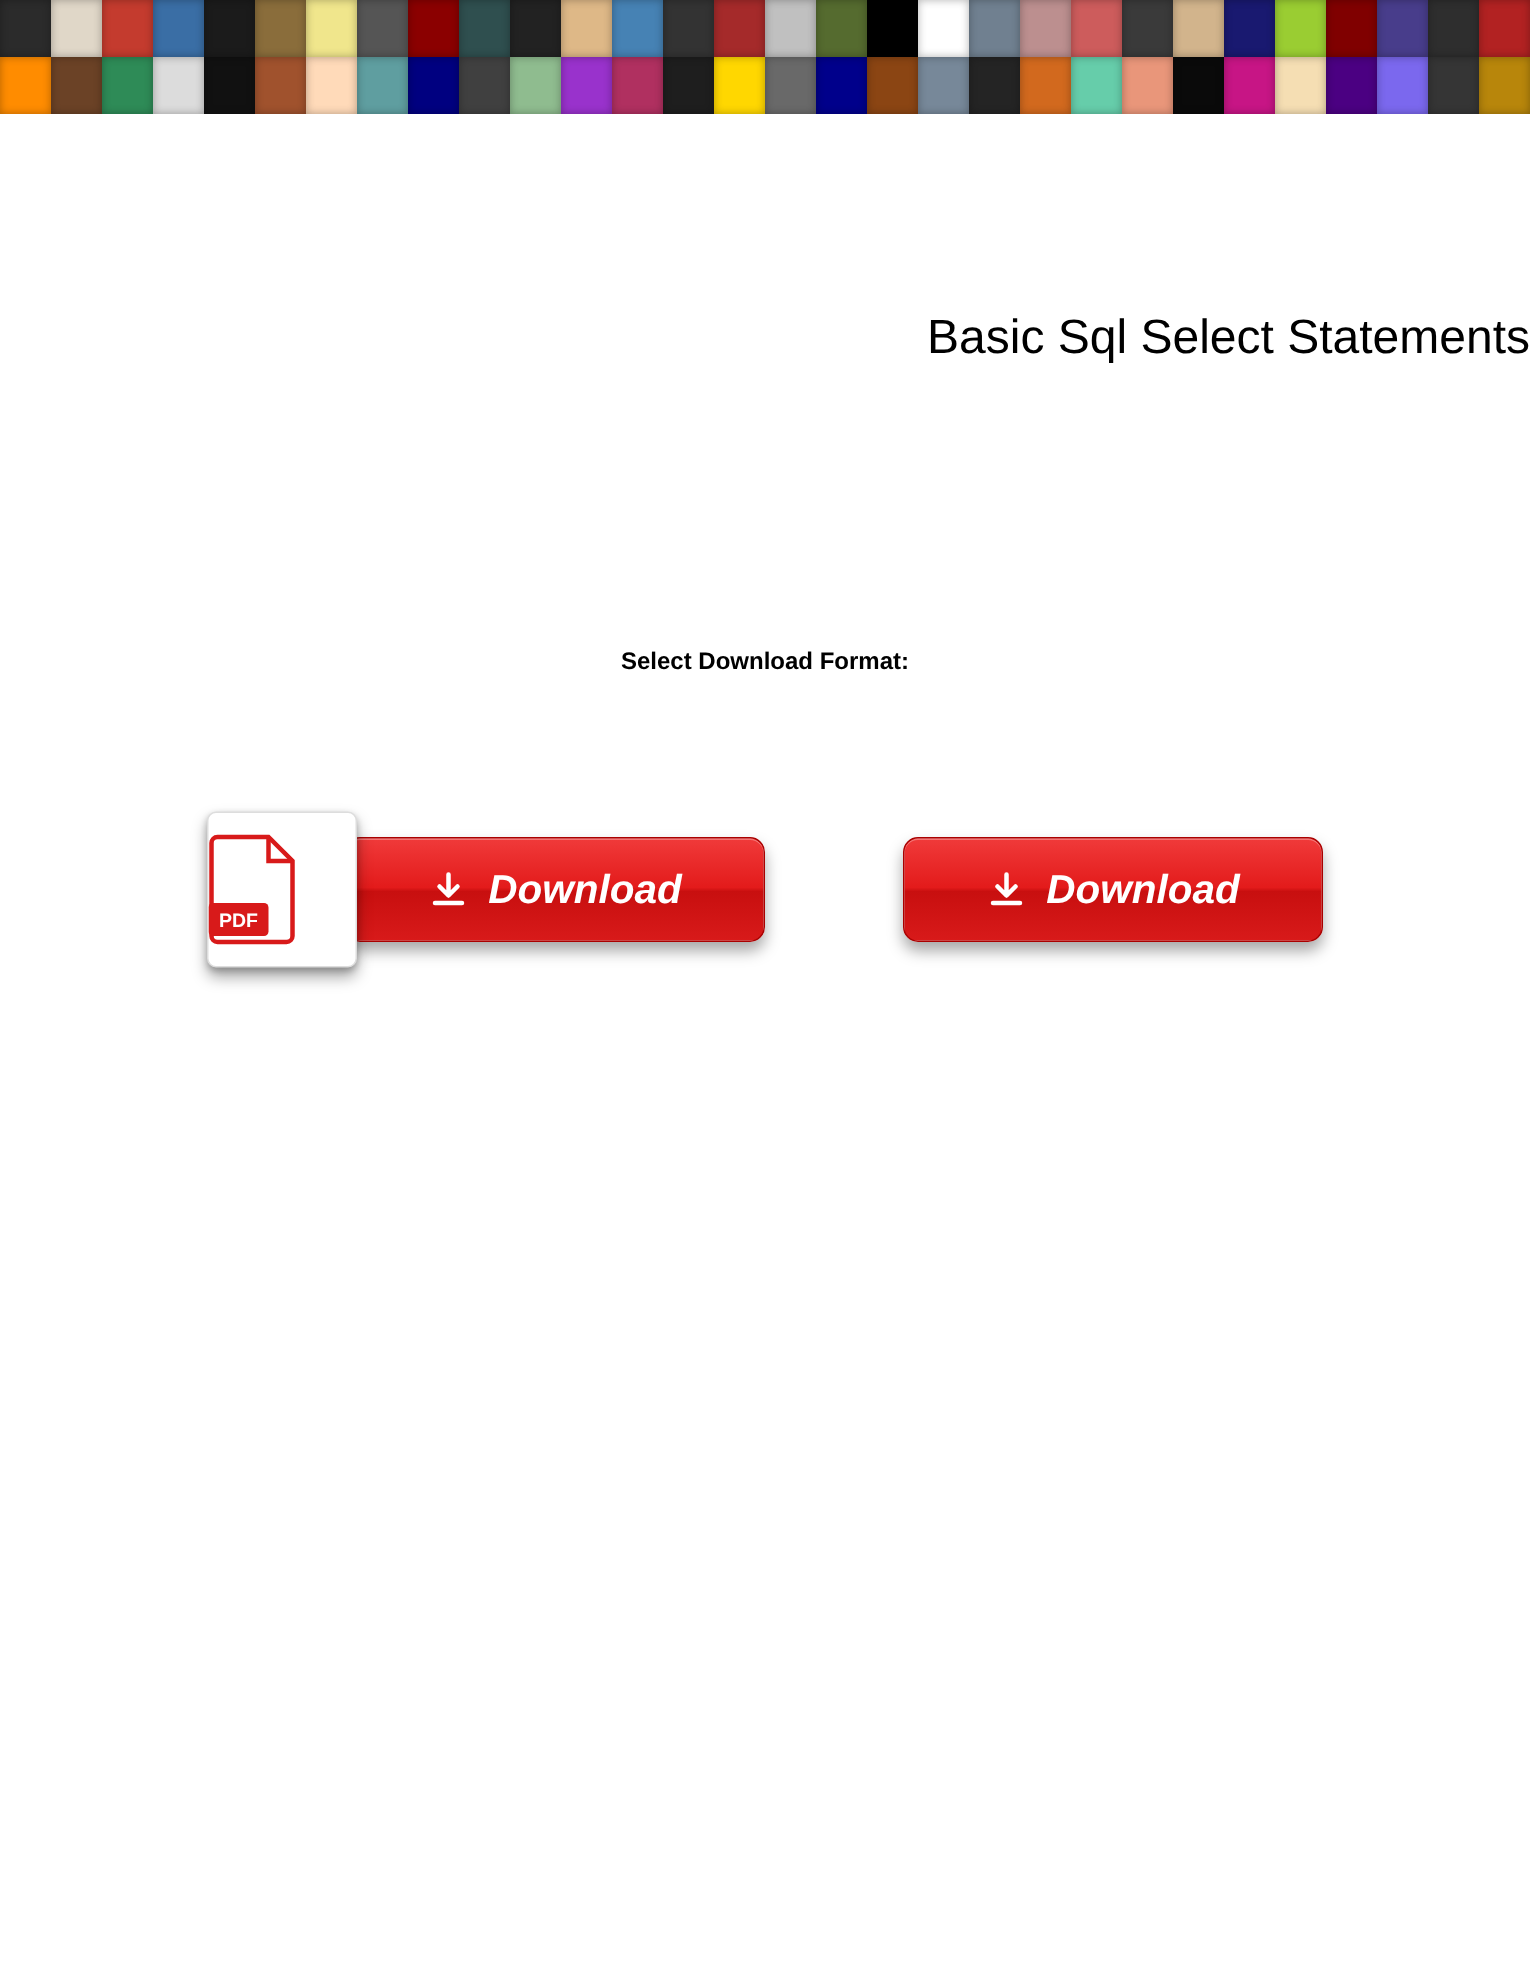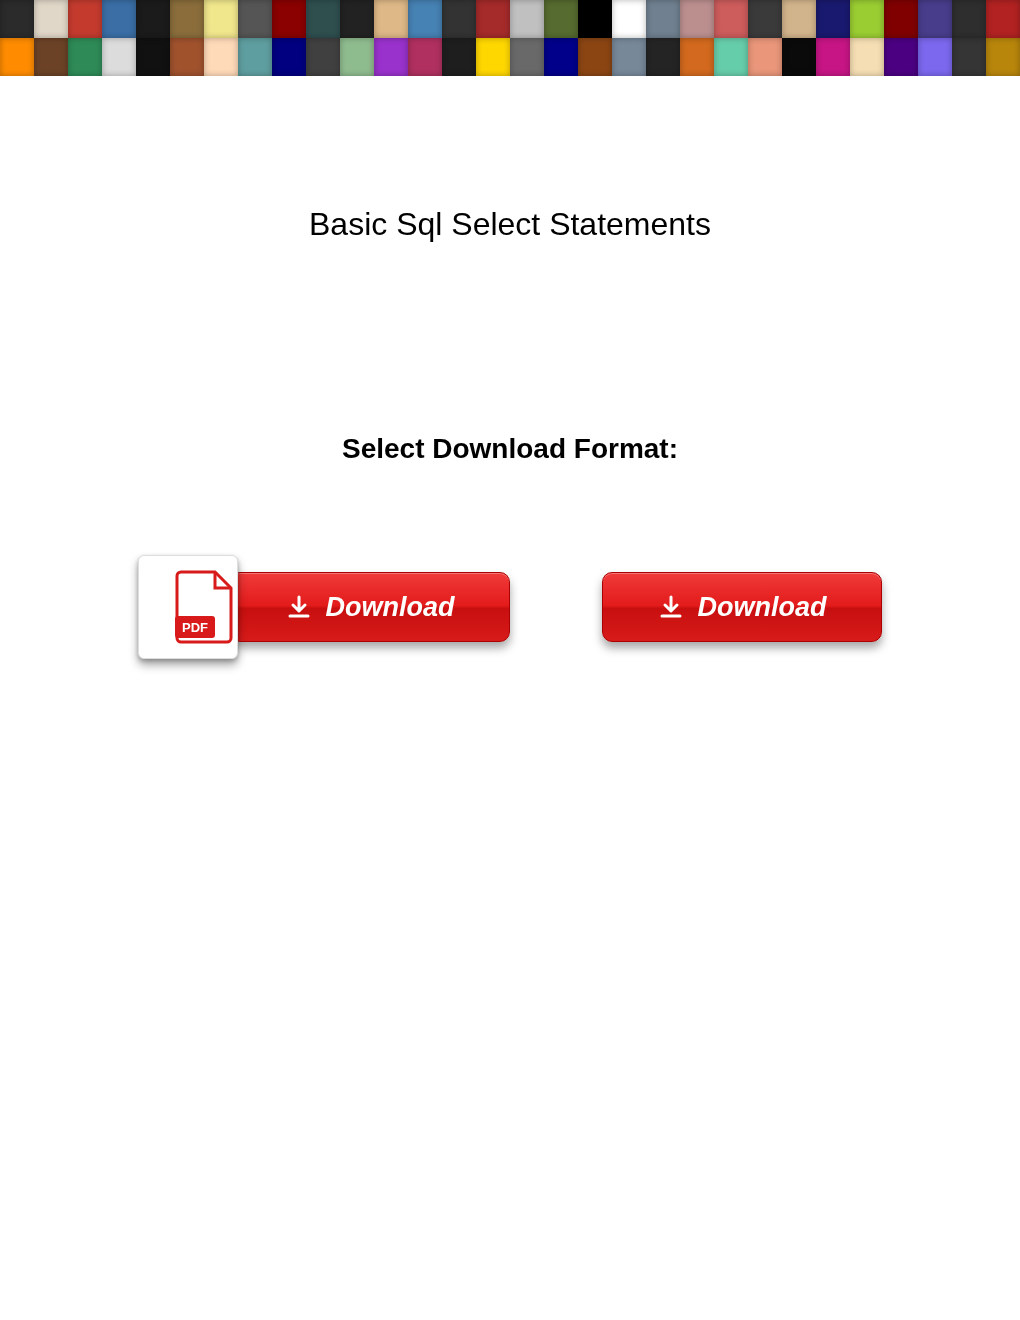--- a/index.html
+++ b/index.html
@@ -17,33 +17,33 @@
     flex-wrap: wrap;
     line-height: 0;
   }
   .banner .tile {
     width: 34px;
     height: 38px;
     display: inline-block;
   }
   .title-wrap {
     margin-top: 130px;
-    text-align: center;
+    text-align: right;
   }
   .page-title {
     font-size: 32px;
     font-weight: 400;
     color: #000;
   }
   .subtitle-wrap {
     margin-top: 190px;
     text-align: center;
   }
   .subtitle {
-    font-size: 28px;
+    font-size: 16px;
     font-weight: 700;
     color: #000;
   }
   .buttons-row {
     margin-top: 90px;
     display: flex;
     justify-content: center;
     gap: 100px;
     padding: 0 50px;
   }
@@ -54,21 +54,21 @@
   }
   .icon-card {
     width: 100px;
     height: 104px;
     background: #ffffff;
     border: 1px solid #ddd;
     border-radius: 6px;
     box-shadow: 0 6px 10px rgba(0,0,0,0.35), 0 2px 4px rgba(0,0,0,0.2);
     display: flex;
     align-items: center;
-    justify-content: flex-end;
+    justify-content: flex-start;
     position: relative;
     z-index: 2;
   }
   .dl-btn {
     margin-left: -8px;
     width: 280px;
     height: 70px;
     background: linear-gradient(to bottom, #f03a3a 0%, #e31b1b 48%, #c80f0f 52%, #d81a1a 100%);
     border: 1px solid #a00;
     border-radius: 10px;

